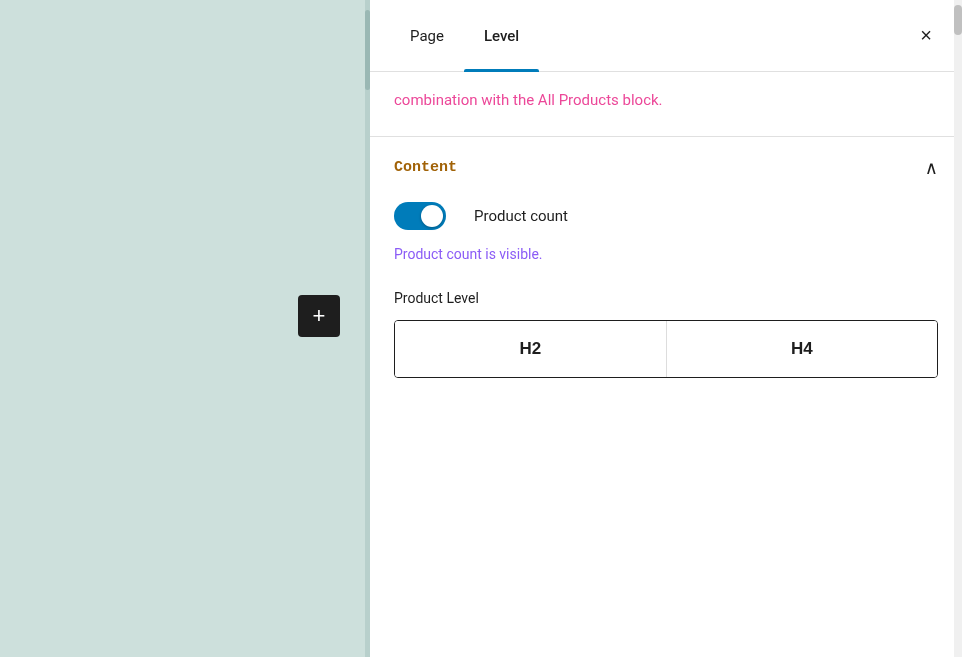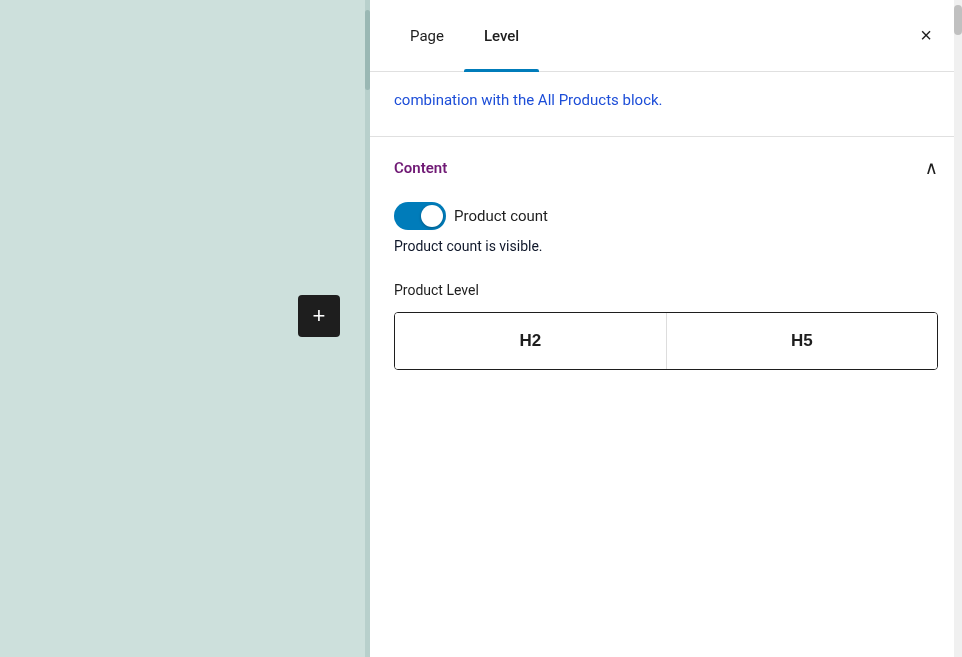--- a/index.html
+++ b/index.html
@@ -125,55 +125,56 @@
 
     
     .description-section {
       padding: 16px 24px 24px;
       border-bottom: 1px solid #e0e0e0;
       flex-shrink: 0;
     }
 
     .description-text {
       font-size: 15px;
-      color: #1d4ed8;
+      color: #ec4899;
       line-height: 1.6;
     }
 
     
     .content-section {
       padding: 20px 24px;
       flex: 1;
     }
 
     .section-header {
       display: flex;
       align-items: center;
       justify-content: space-between;
       margin-bottom: 24px;
     }
 
     .section-title {
       font-size: 15px;
       font-weight: 600;
-      color: #701a75;
+      color: #a16207;
+      font-family: Liberation Mono, monospace;
     }
 
     .chevron-icon {
       font-size: 18px;
       color: #1e1e1e;
       cursor: pointer;
     }
 
     
     .toggle-row {
       display: flex;
       align-items: center;
-      gap: 8px;
-      margin-bottom: 8px;
+      gap: 28px;
+      margin-bottom: 16px;
     }
 
     .toggle-switch {
       width: 52px;
       height: 28px;
       background: #007cba;
       border-radius: 14px;
       position: relative;
       cursor: pointer;
       flex-shrink: 0;
@@ -190,21 +191,21 @@
       box-shadow: 0 1px 3px rgba(0,0,0,0.3);
     }
 
     .toggle-label {
       font-size: 15px;
       color: #1e1e1e;
     }
 
     .toggle-description {
       font-size: 14px;
-      color: #0f172a;
+      color: #8b5cf6;
       margin-bottom: 28px;
     }
 
     
     .heading-level-label {
       font-size: 14px;
       color: #1e1e1e;
       margin-bottom: 14px;
       font-weight: 400;
     }
@@ -304,21 +305,21 @@
 
     <p class="toggle-description">Product count is visible.</p>
 
     <p class="heading-level-label">Product Level</p>
 
     <div class="heading-buttons">
       <button class="heading-btn">
         <span>H2</span>
       </button>
       <button class="heading-btn">
-        <span>H5</span>
+        <span>H4</span>
       </button>
     </div>
 
   </div>
 
   <div class="scrollbar-right">
     <div class="scrollbar-right-thumb"></div>
   </div>
 
 </div>

